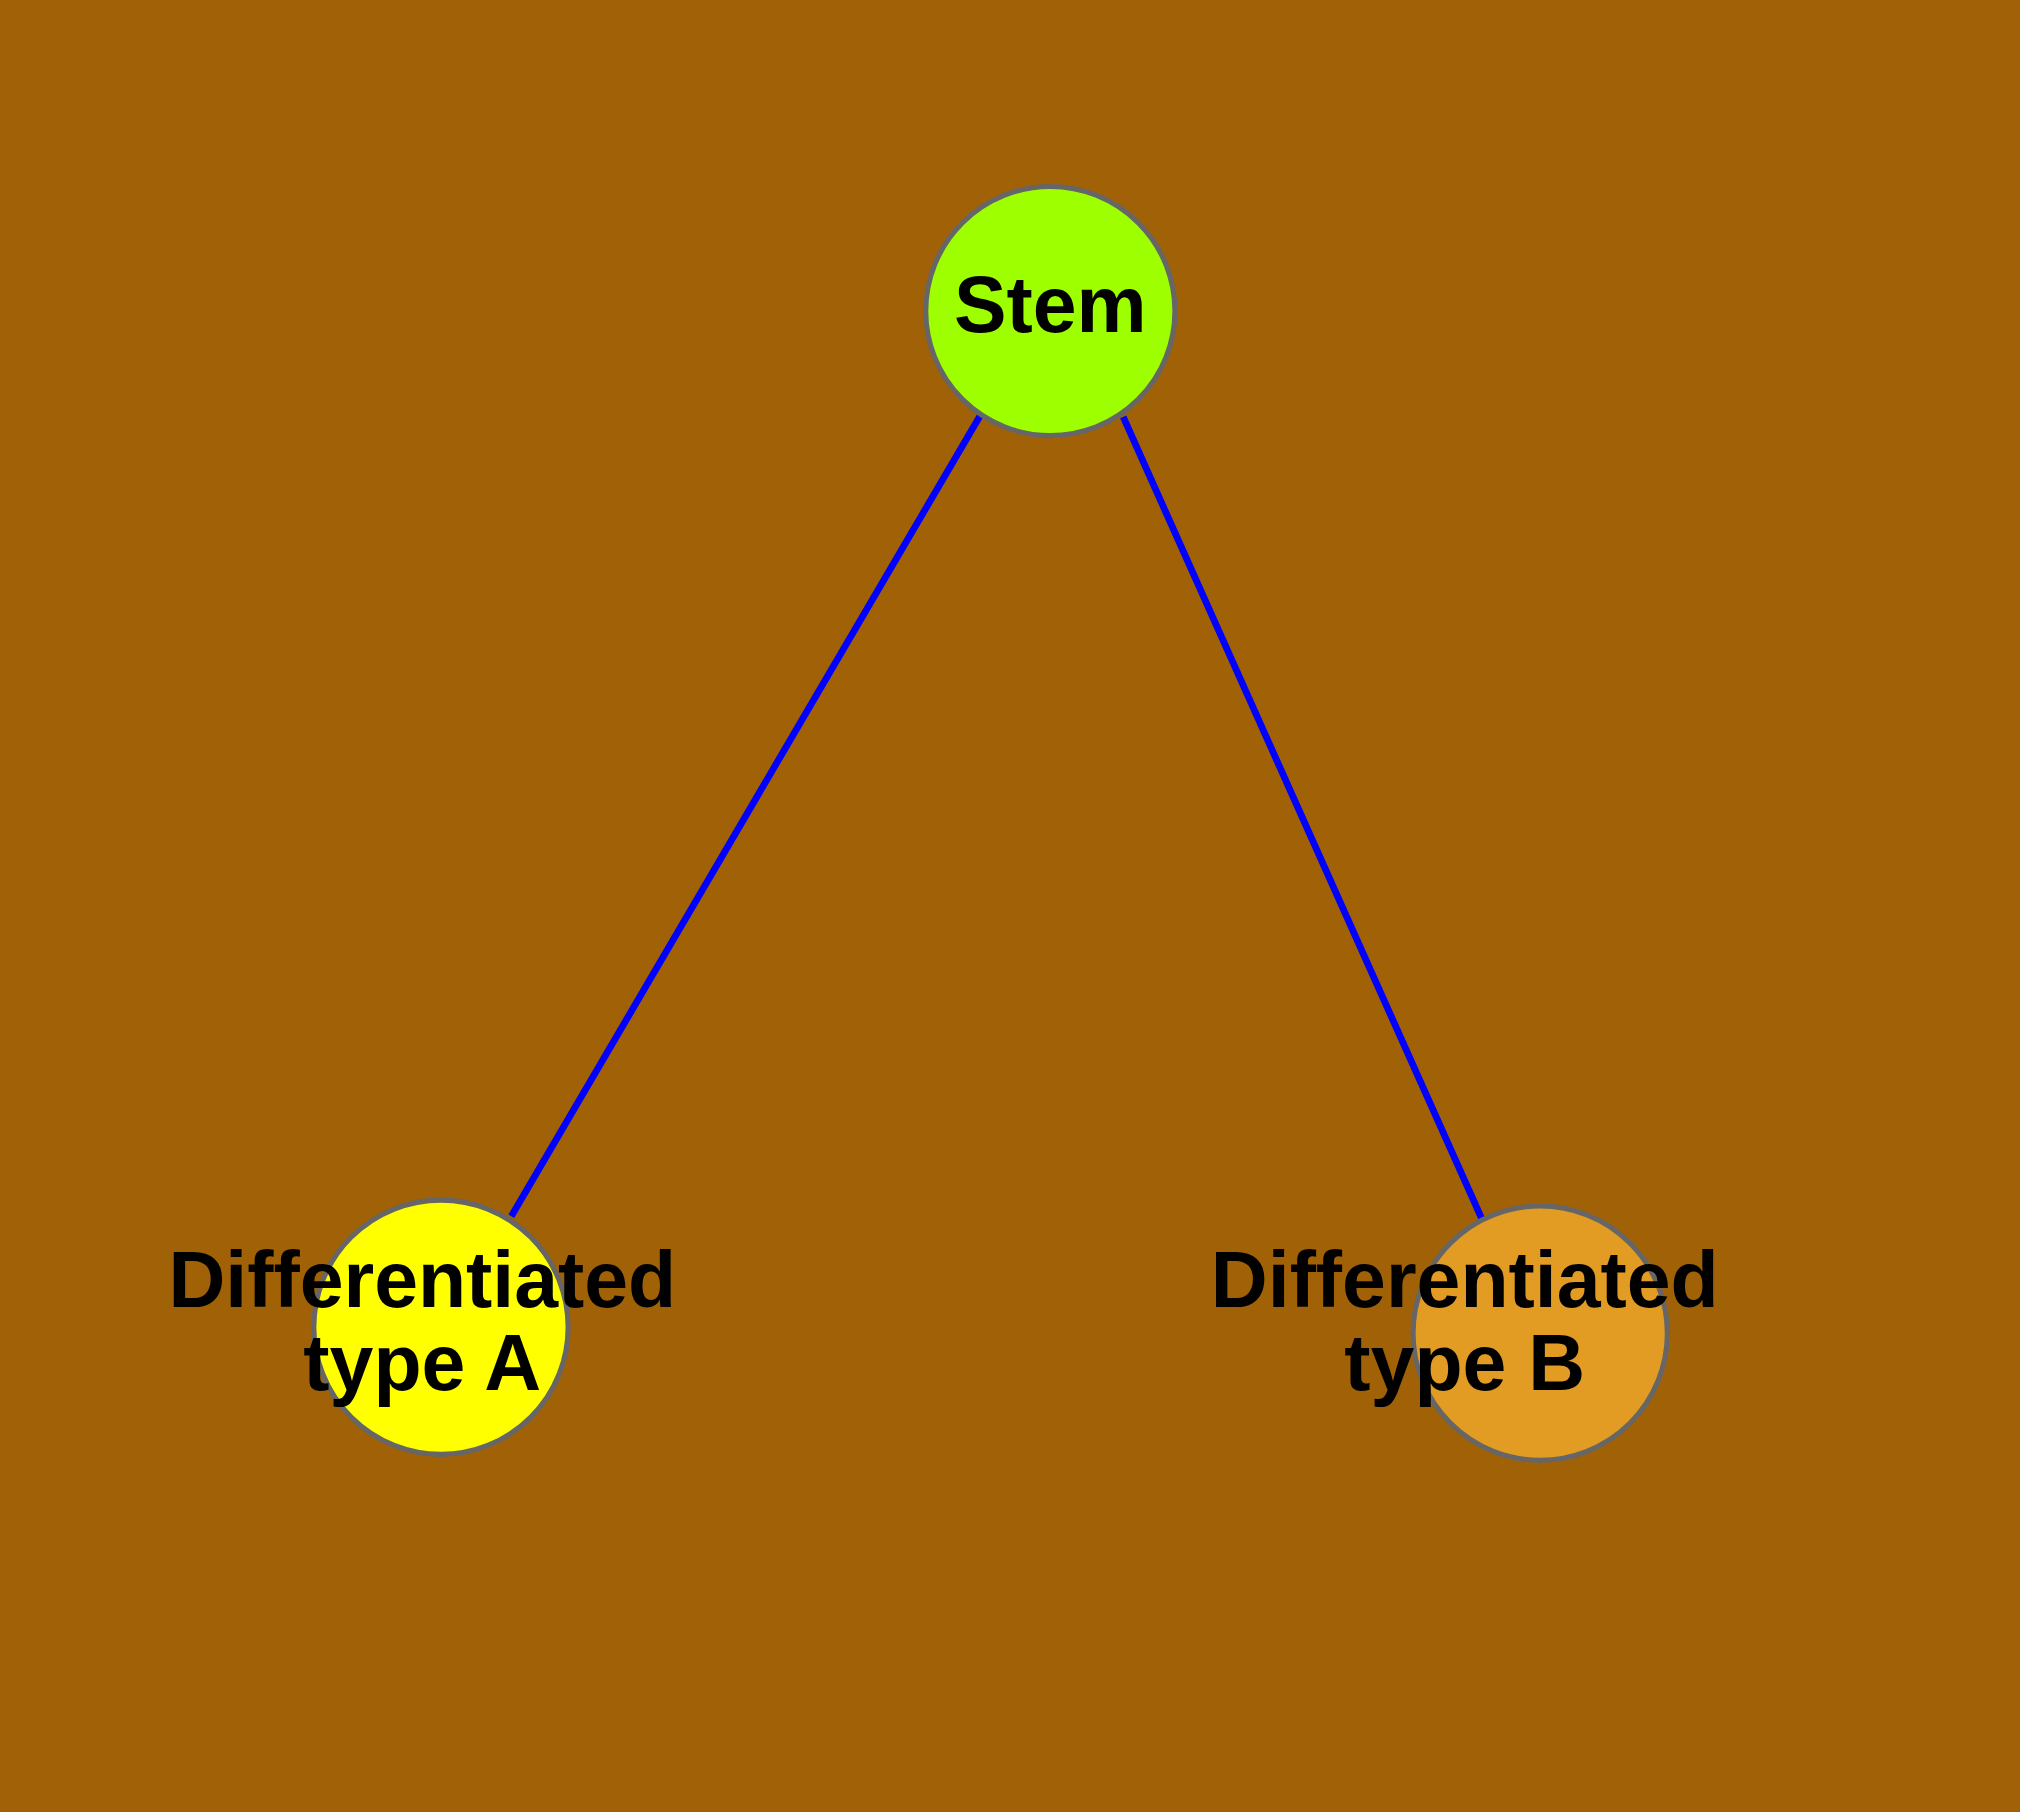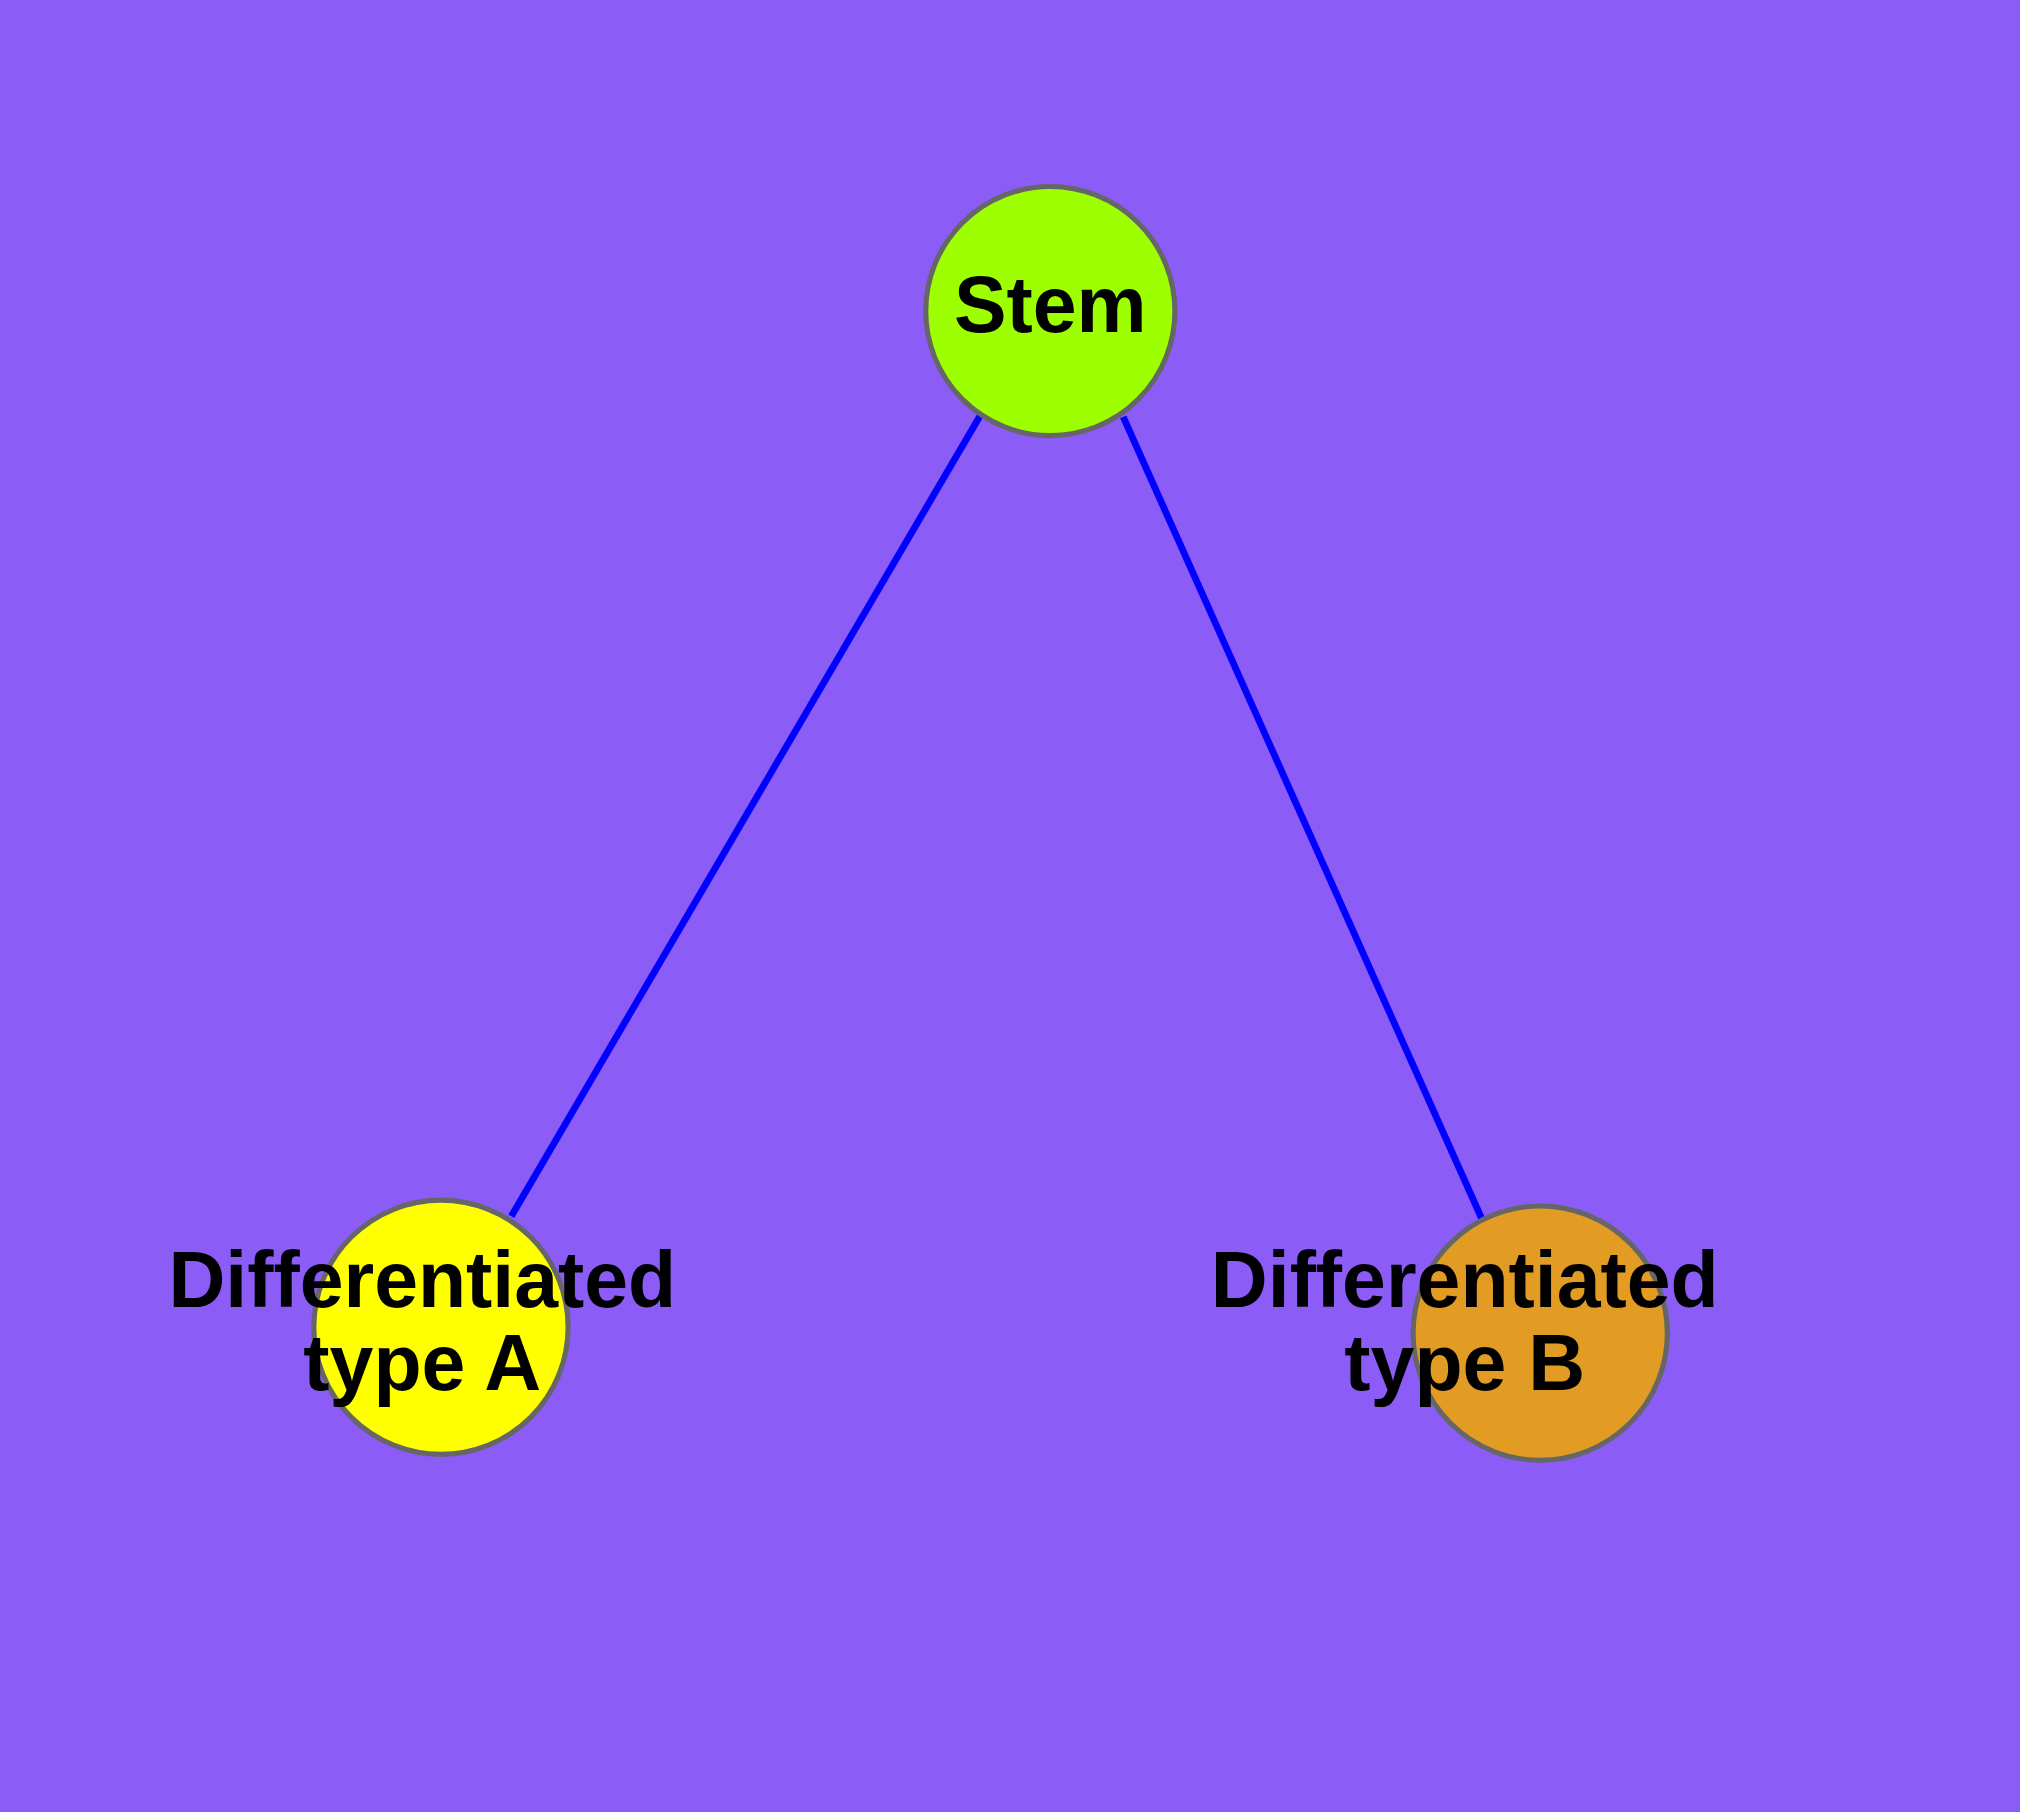--- a/index.html
+++ b/index.html
@@ -27,21 +27,21 @@
     font-family: "Liberation Sans", sans-serif;
     font-weight: bold;
     fill: #000000;
     dominant-baseline: middle;
     text-anchor: middle;
   }
 </style>
 </head>
 <body style="background: rgb(204, 204, 250);">
 
-<div id="canvas" style="background: #8b5cf6; width: 2021px; height: 1812px; text-decoration: underline;">
+<div id="canvas" style="background: #a16207; width: 2021px; height: 1812px; text-decoration: underline;">
   <svg id="graph-svg" viewBox="0 0 2384 2138" style="width: 2021px; height: 1812px;">
     <g id="edges-layer">
         <line x1="1157" y1="489" x2="603" y2="1435" stroke="#0000ff" stroke-width="8" stroke-linecap="butt"></line>
         <line x1="1325" y1="492" x2="1748" y2="1438" stroke="#0000ff" stroke-width="8" stroke-linecap="butt"></line>
       </g>
     <g id="nodes-layer">
         <circle cx="1239" cy="367" r="147" fill="#9eff00" stroke="#666666" stroke-width="6"></circle>
         <circle cx="520" cy="1566" r="150" fill="#ffff00" stroke="#666666" stroke-width="6"></circle>
         <circle cx="1817" cy="1573" r="150" fill="#e29c24" stroke="#666666" stroke-width="6"></circle>
       </g>

